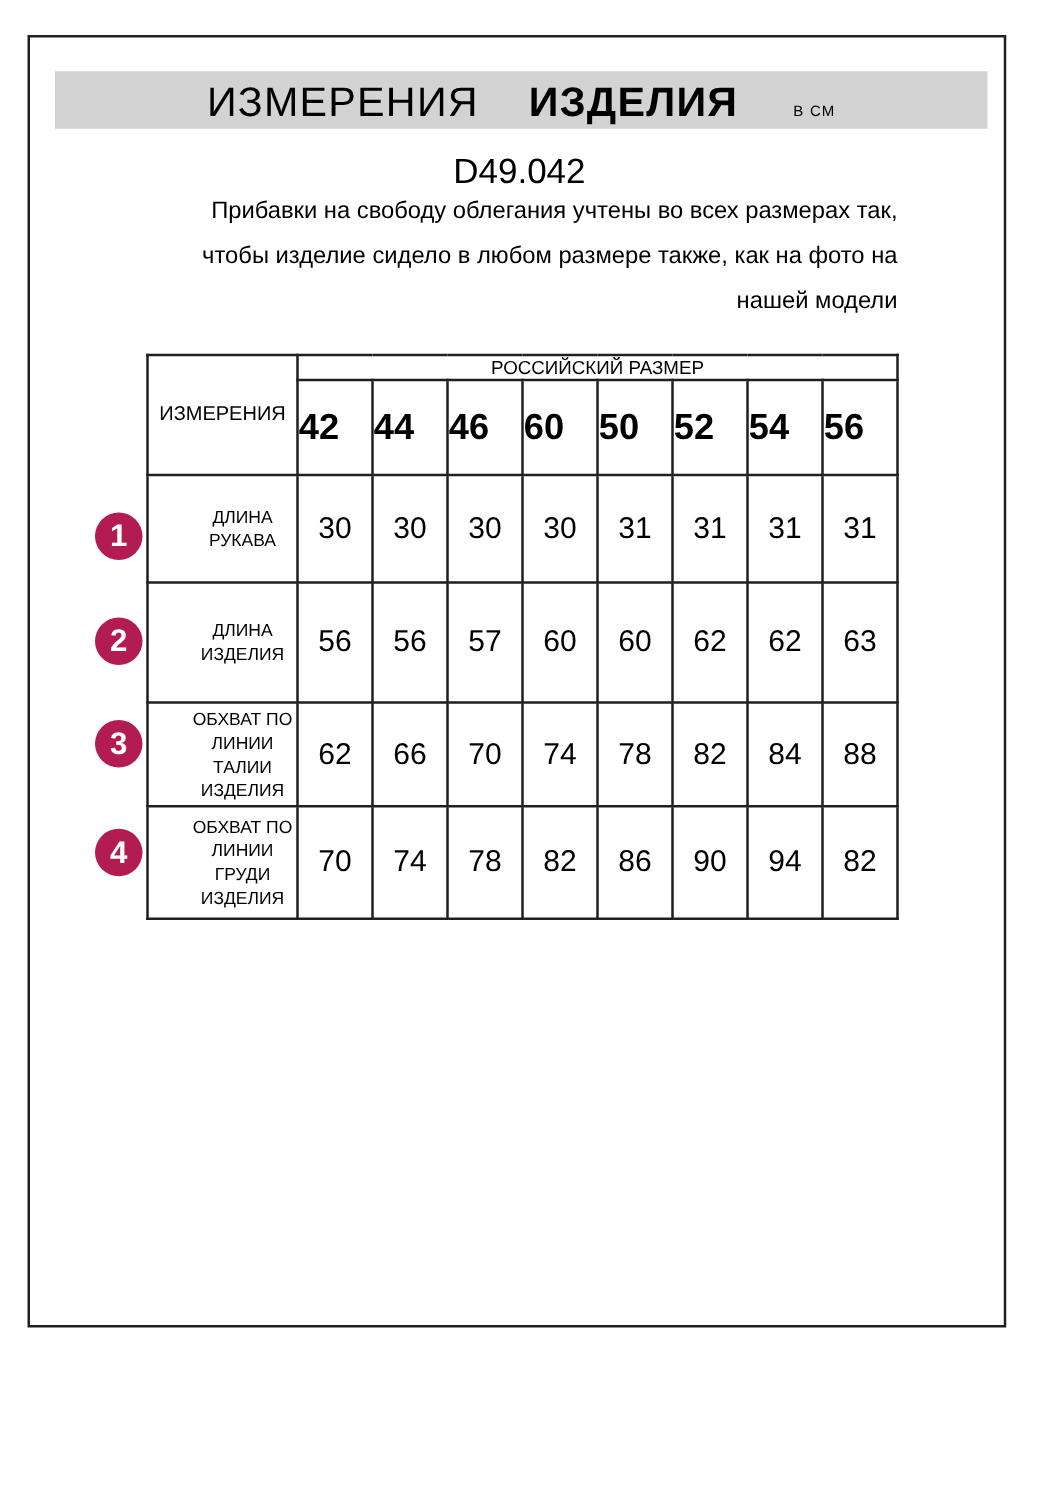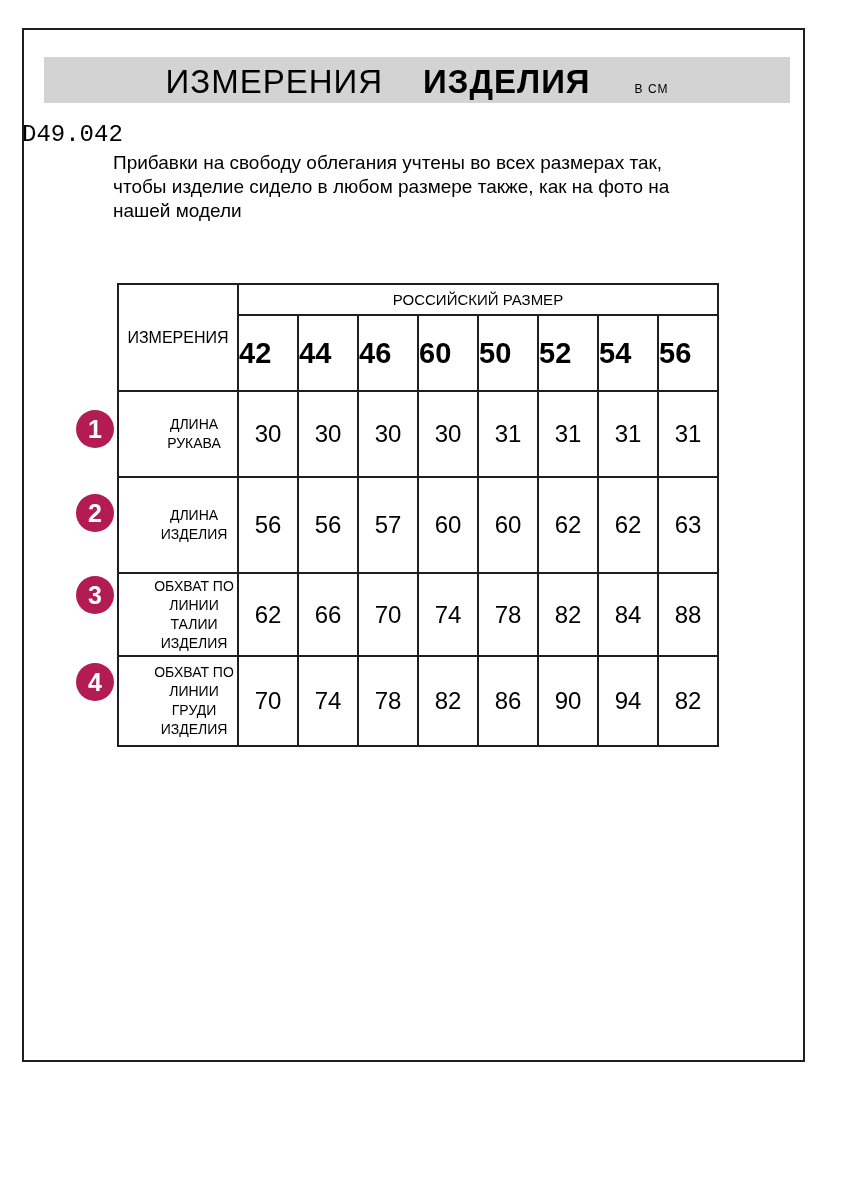--- a/index.html
+++ b/index.html
@@ -22,42 +22,42 @@
     width:746px; height:46px;
     background:#d3d3d3;
     display:flex; align-items:baseline; justify-content:center;
     padding-top:6px; box-sizing:border-box;
   }
   .title-main { font-size:33px; letter-spacing:1px; }
   .title-emph { font-size:33px; font-weight:700; margin-left:40px; letter-spacing:1px; }
   .title-unit { font-size:12px; margin-left:44px; letter-spacing:1px; }
   .product-code {
     position:absolute; left:22px; top:121px; width:787px;
-    font-size:24px;font-family:Liberation Mono, monospace;
+    text-align:center; font-size:28px;
   }
   .note-wrap {
     position:absolute; left:22px; top:151px; width:787px;
     display:flex; justify-content:center;
   }
   .note-text {
-    max-width:605px; text-align:left;
-    font-size:19px; line-height:24px;
+    max-width:605px; text-align:right;
+    font-size:19px; line-height:36px;
   }
   table.size-table {
     position:absolute; left:117px; top:283px;
     border-collapse:collapse; table-layout:fixed;
   }
   table.size-table td {
     border:2px solid #1f1f1f;
     padding:0; box-sizing:border-box;
     background:#fff;
   }
   col.c-label { width:120px; }
   col.c-size  { width:60px; }
-  td.group-header { height:31px; font-size:15px; text-align:center; vertical-align:middle; }
+  td.group-header { height:20px; font-size:15px; text-align:center; vertical-align:middle; }
   td.corner-header { font-size:16px; text-align:center; vertical-align:middle; }
   td.size-header { height:76px; font-size:29px; font-weight:700; vertical-align:middle; }
   td.label-cell { font-size:14px; line-height:19px; text-align:center; vertical-align:middle; padding:0 3px; }
   td.label-cell span { display:block;padding-left:32px; }
   td.label-cell span:empty { display:none; }
   td.value-cell { font-size:24px; text-align:center; vertical-align:middle;border-radius:12px; }
   tr.r1 { height:86px; }
   tr.r2 { height:96px; }
   tr.r3 { height:83px; }
   tr.r4 { height:90px; }

